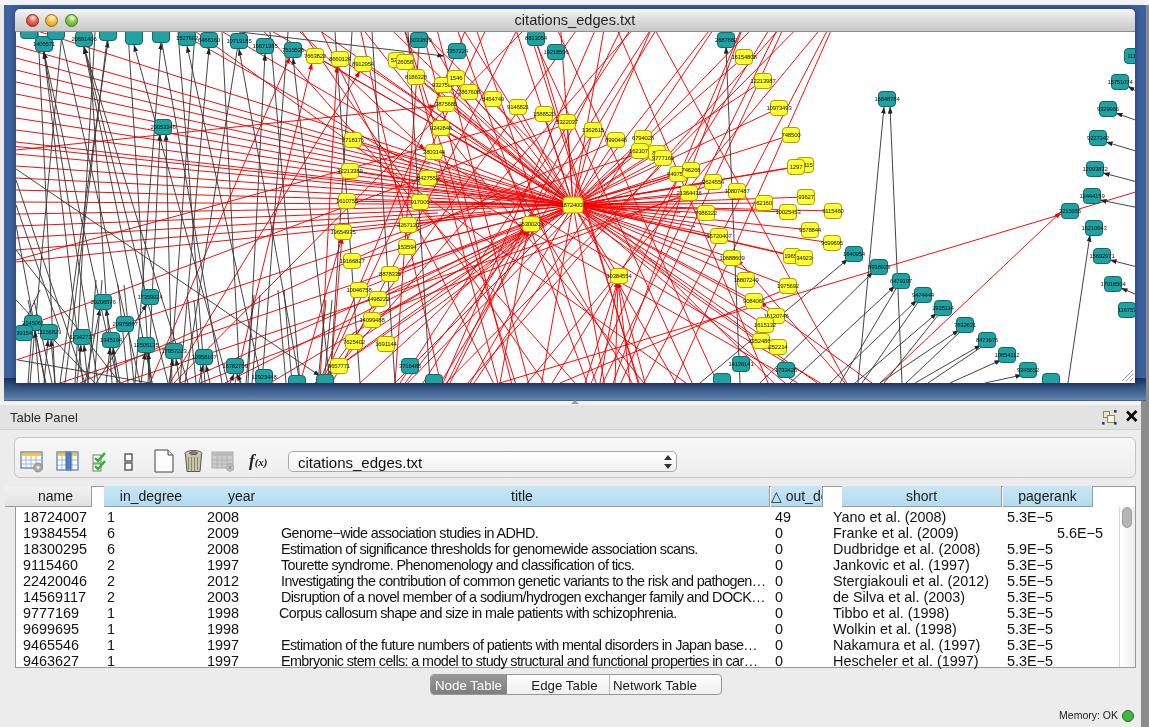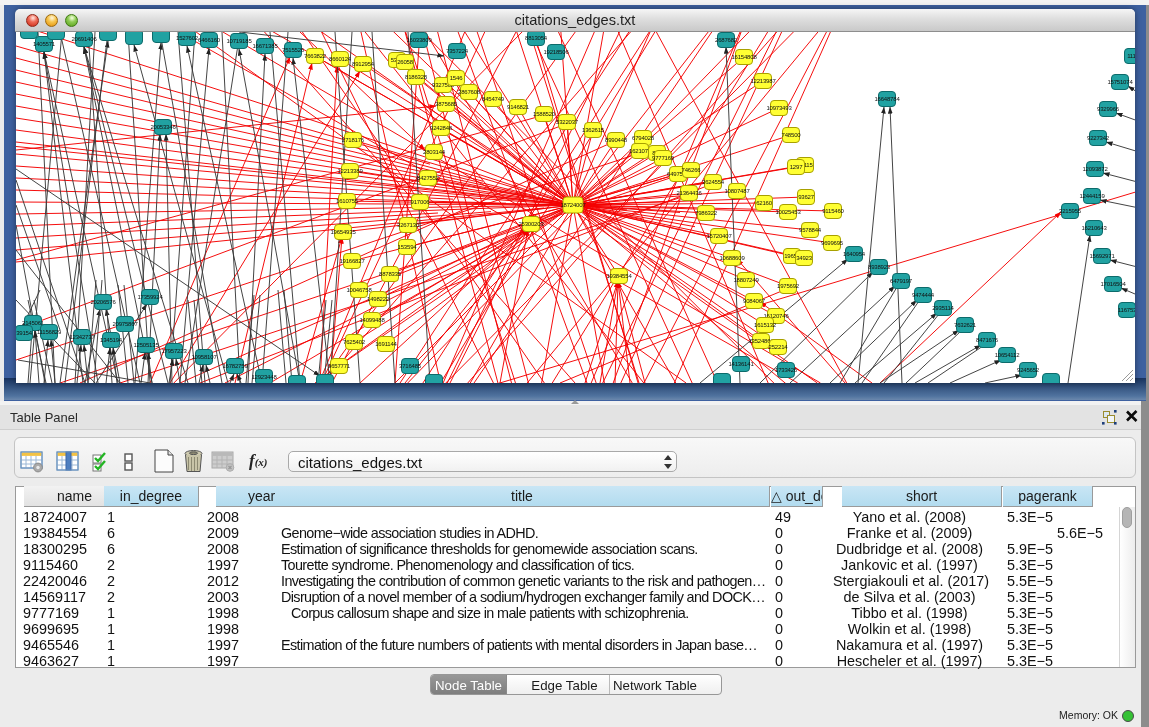--- a/index.html
+++ b/index.html
@@ -35,21 +35,21 @@
 .fx span{font-size:11px;font-weight:bold}
 #dd{left:288px;top:451px;width:389px;height:21px;border:1px solid #a9a9a9;border-radius:5px;
  background:linear-gradient(#ffffff,#f1f1f1);font-size:15px;color:#111;padding:2px 0 0 9px}
 #ddar{left:663px;top:455px}
 #tablebox{left:15px;top:486px;width:1121px;height:182px;background:#fff;border:1px solid #9a9a9a}
 .hc{position:absolute;top:486px;height:21px;border-right:1px solid #9a9a9a;border-bottom:1px solid #9a9a9a;
  background:linear-gradient(#c9e6f5,#b2dcef);font-size:14px;color:#1a1a1a;text-align:center;padding-top:2px;white-space:nowrap;overflow:hidden}
 #hname{background:linear-gradient(#f2f2f2,#e2e2e2)}
 .row{position:absolute;left:0;width:1119px;height:16px;font-size:14.4px;color:#111;line-height:16px}
 .row span{position:absolute;top:1px;white-space:nowrap}
-.row .ctr{text-align:center}
+.row .ctr{text-align:left}
 .row .tt{letter-spacing:-0.62px;white-space:nowrap}
 #vsb{left:1119px;top:507px;width:16px;height:160px;background:linear-gradient(90deg,#ffffff,#ededed);border-left:1px solid #d5d5d5}
 #vsbth{left:1122px;top:507px;width:10px;height:21px;background:#b5b5b5;border:1px solid #9e9e9e;border-radius:5px}
 #tabs{left:430px;top:674px;width:292px;height:21px;border:1px solid #979797;border-radius:4px;
  background:linear-gradient(#ffffff,#efefef);font-size:13.3px;color:#1a1a1a}
 #tabs div{position:absolute;top:0;height:19px;text-align:center;padding-top:2.5px}
 #tseg1{left:0;width:76px;background:linear-gradient(#989898,#7e7e7e);color:#fff;border-radius:3px 0 0 3px;border-right:1px solid #8a8a8a}
 #tseg2{left:89px;width:90px;border-right:1px solid #bbb}
 #tseg3{left:180px;width:88px}
 #mem{left:1040px;top:709px;width:78px;text-align:right;font-size:10.5px;color:#222}
@@ -679,23 +679,23 @@
  <path d="M17.5 16l3 3M20.5 16l-3 3" stroke="#999" stroke-width="1.2"></path>
 </svg>
 <div class="fx">f<span>(x)</span></div>
 
 <div class="abs" id="dd">citations_edges.txt</div>
 <svg class="abs" id="ddar" width="10" height="14" viewBox="0 0 10 14">
  <path d="M5 0 L9 5 L1 5 z" fill="#333"></path>
     <path d="M5 14 L9 9 L1 9 z" fill="#333"></path>
 </svg>
 <div class="abs" id="tablebox"></div>
-<div class="hc" id="hname" style="left:24px;width:87px;text-indent:15px">name</div>
+<div class="hc" id="hname" style="left:5px;width:87px;text-indent:15px">name</div>
 <div class="hc" style="left:104px;width:95px">in_degree</div>
-<div class="hc" style="left:216px;width:92px">year</div>
+<div class="hc" style="left:196px;width:92px">year</div>
 <div class="hc" style="left:275px;width:495px">title</div>
 <div class="hc" style="left:771px;width:52px">△ out_de…</div>
 <div class="hc" style="left:842px;width:160px">short</div>
 <div class="hc" style="left:1003px;width:90px">pagerank</div>
 <div class="row" style="top:508px">
     <span style="left:23px">18724007</span>
     <span style="left:107px">1</span>
     <span style="left:207px">2008</span>
     <span style="left:775px">49</span>
     <span class="ctr" style="left:833px;width:153px">Yano et al. (2008)</span>
@@ -727,37 +727,37 @@
     <span style="left:775px">0</span>
     <span class="ctr" style="left:833px;width:153px">Jankovic et al. (1997)</span>
     <span style="left:1007px">5.3E−5</span>
   </div>
 <div class="row" style="top:572px">
     <span style="left:23px">22420046</span>
     <span style="left:107px">2</span>
     <span style="left:207px">2012</span>
     <span class="tt" style="left:281px">Investigating the contribution of common genetic variants to the risk and pathogen…</span>
     <span style="left:775px">0</span>
-    <span class="ctr" style="left:833px;width:153px">Stergiakouli et al. (2017)</span>
+    <span class="ctr" style="left:833px;width:153px">Stergiakouli et al. (2012)</span>
     <span style="left:1007px">5.5E−5</span>
   </div>
 <div class="row" style="top:588px">
     <span style="left:23px">14569117</span>
     <span style="left:107px">2</span>
     <span style="left:207px">2003</span>
     <span class="tt" style="left:281px">Disruption of a novel member of a sodium/hydrogen exchanger family and DOCK…</span>
     <span style="left:775px">0</span>
     <span class="ctr" style="left:833px;width:153px">de Silva et al. (2003)</span>
     <span style="left:1007px">5.3E−5</span>
   </div>
 <div class="row" style="top:604px">
     <span style="left:23px">9777169</span>
     <span style="left:107px">1</span>
     <span style="left:207px">1998</span>
-    <span class="tt" style="left:291px">Corpus callosum shape and size in male patients with schizophrenia.</span>
+    <span class="tt" style="left:279px">Corpus callosum shape and size in male patients with schizophrenia.</span>
     <span style="left:775px">0</span>
     <span class="ctr" style="left:833px;width:153px">Tibbo et al. (1998)</span>
     <span style="left:1007px">5.3E−5</span>
   </div>
 <div class="row" style="top:620px">
     <span style="left:23px">9699695</span>
     <span style="left:107px">1</span>
     <span style="left:207px">1998</span>
     <span style="left:775px">0</span>
     <span class="ctr" style="left:833px;width:153px">Wolkin et al. (1998)</span>
@@ -769,20 +769,21 @@
     <span style="left:207px">1997</span>
     <span class="tt" style="left:281px">Estimation of the future numbers of patients with mental disorders in Japan base…</span>
     <span style="left:775px">0</span>
     <span class="ctr" style="left:833px;width:153px">Nakamura et al. (1997)</span>
     <span style="left:1007px">5.3E−5</span>
   </div>
 <div class="row" style="top:652px">
     <span style="left:23px">9463627</span>
     <span style="left:107px">1</span>
     <span style="left:207px">1997</span>
+    <span class="tt" style="left:281px">Embryonic stem cells: a model to study structural and functional properties in car…</span>
     <span style="left:775px">0</span>
     <span class="ctr" style="left:833px;width:153px">Hescheler et al. (1997)</span>
     <span style="left:1007px">5.3E−5</span>
   </div>
 <div class="abs" id="vsb"></div>
 <div class="abs" id="vsbth"></div>
 <div class="abs" id="tabs">
     <div id="tseg1">Node Table</div>
     <div id="tseg2">Edge Table</div>
     <div id="tseg3">Network Table</div>

